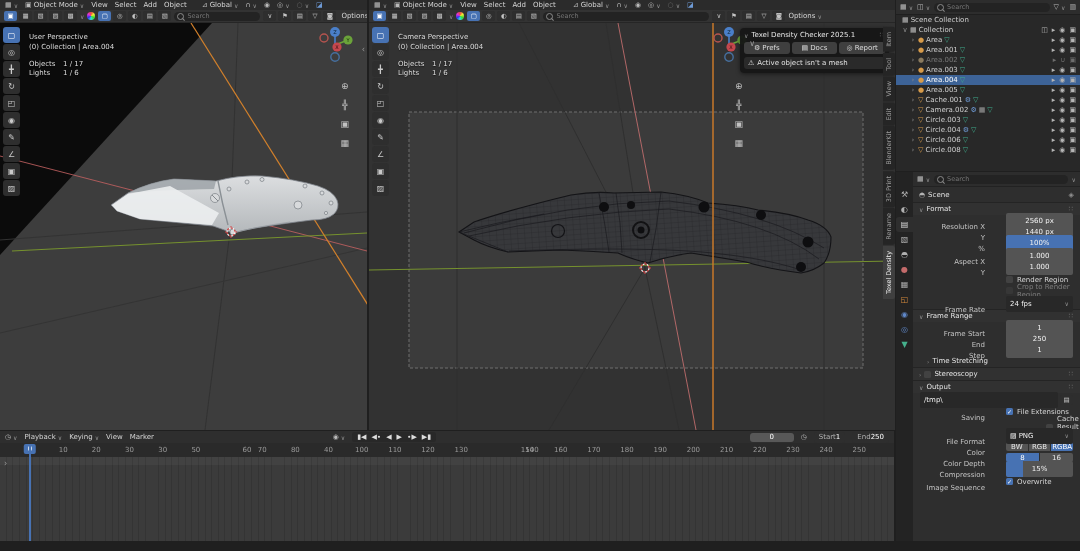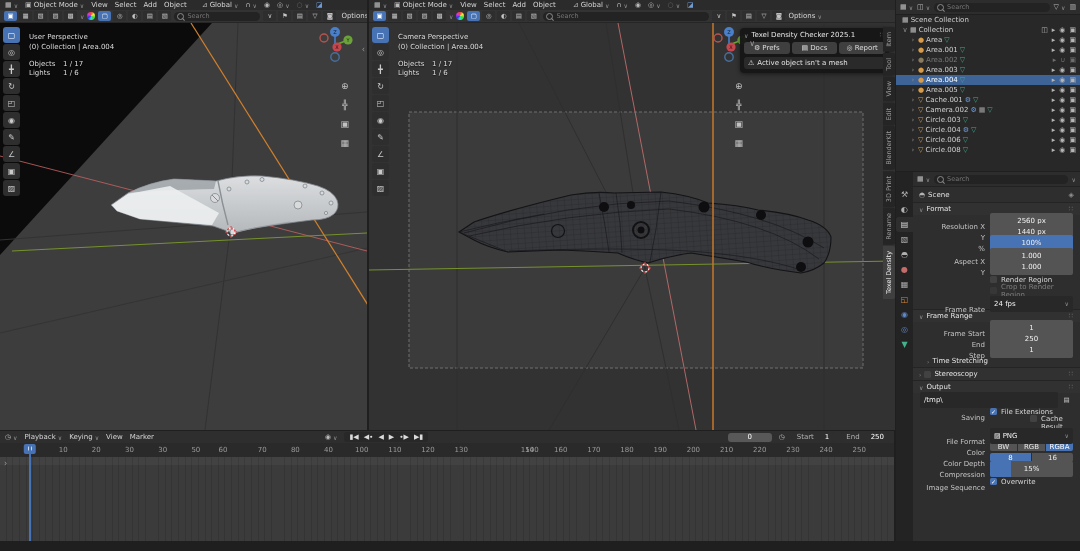--- a/index.html
+++ b/index.html
@@ -79,21 +79,21 @@
   .ptab.active{background:#2e2e2e;border-radius:3px 0 0 3px;}
   .pbody{flex:1;overflow:hidden;}
   .pheadrow{height:14px;display:flex;align-items:center;gap:4px;padding:0 4px;background:#2d2d2d;
             border-bottom:1px solid #222;}
   .crumb{height:15px;display:flex;align-items:center;gap:3px;padding:0 6px;color:#e0e0e0;}
   .phead{display:flex;align-items:center;gap:3px;height:12px;padding:0 6px;color:#e4e4e4;
          border-top:1px solid #242424;background:#313131;}
   .phead .sp{flex:1;}
   .dots{color:#787878;letter-spacing:1px;}
   .prow{display:flex;align-items:center;height:11px;padding-right:7px;}
-  .plabel{flex:0 0 72px;text-align:right;padding-right:5px;color:#c3c3c3;white-space:nowrap;margin-top:12px;}
+  .plabel{flex:0 0 72px;text-align:right;padding-right:21px;color:#c3c3c3;white-space:nowrap;margin-top:12px;}
   .pfield{flex:1;background:#545454;border-radius:2px;height:16px;display:flex;align-items:center;
           justify-content:center;color:#f2f2f2;position:relative;overflow:hidden;}
   .pfield.blue{background:#4772b3;}
   .pdrop{justify-content:space-between;background:#282828;padding:0 4px;}
   .fill{position:absolute;left:0;top:0;bottom:0;background:#4772b3;}
   .fv{position:relative;z-index:1;}
   .pseg{flex:1;display:flex;gap:1px;}
   .pseg span{flex:1;background:#545454;height:9px;display:flex;align-items:center;justify-content:center;
          color:#e8e8e8;}
   .pseg span:first-child{border-radius:2px 0 0 2px;} .pseg span:last-child{border-radius:0 2px 2px 0;}
@@ -109,21 +109,21 @@
   .ruler{position:absolute;top:12px;left:0;right:0;height:14px;background:#2a2a2a;
          border-bottom:1px solid #222;}
   .rlabel{position:absolute;top:3px;transform:translateX(-50%);color:#9a9a9a;font-size:7px;}
   .rlabel.cur{background:#4772b3;color:#fff;border-radius:2px;padding:1px 4px;top:1px;}
   .tracks{position:absolute;top:26px;left:0;right:0;bottom:0;
           background:repeating-linear-gradient(90deg,#3b3b3b 0px,#3b3b3b 5.7px,#343434 5.7px,#343434 6.63px);}
   .tband{position:absolute;top:26px;left:0;right:0;height:8px;background:rgba(255,255,255,.04);}
   .playhead{position:absolute;left:29px;top:13px;bottom:0;width:2px;background:#4772b3;}
   .transport{display:flex;align-items:center;gap:5px;background:#282828;border-radius:3px;
              padding:1px 5px;color:#dcdcdc;}
-  .pill{display:flex;align-items:center;gap:11px;background:#2e2e2e;border-radius:3px;
+  .pill{display:flex;align-items:center;gap:0;background:#2e2e2e;border-radius:3px;
         padding:1px 5px;height:9px;}
   .pill .lab{color:#b2b2b2;} .pill .val{color:#fff;}
   .framefield{width:44px;background:#585858;border-radius:3px;height:9px;display:flex;
               align-items:center;justify-content:center;color:#fff;}
   
   .status{position:absolute;left:0;top:541px;width:1080px;height:10px;background:#242424;
           border-top:1px solid #1a1a1a;display:flex;align-items:center;justify-content:flex-end;
           padding-right:22px;color:#8f8f8f;box-sizing:border-box;}
 </style>
 </head>
@@ -807,21 +807,21 @@
           <span class="plabel">Saving</span>
           <span style="flex:1;display:flex;align-items:center;">
             <span class="cb on">
               <i>✓</i>
             </span>
             <span class="cblabel">File Extensions</span>
           </span>
         </div>
       <div class="prow">
           <span class="plabel"></span>
-          <span style="flex:1;display:flex;align-items:flex-start;padding-left:40px;">
+          <span style="flex:1;display:flex;align-items:flex-end;padding-left:40px;">
             <span class="cb"></span>
             <span class="cblabel">Cache Result</span>
           </span>
         </div>
       <div class="gap2"></div>
       <div class="prow">
           <span class="plabel">File Format</span>
           <span class="pfield pdrop">
             <span class="grp">
               <span>▨</span>
@@ -906,21 +906,21 @@
           <span class="val">250</span>
         </span>
     </div>
     <div class="ruler" id="ruler">
         <span class="rlabel cur" style="left: 30px;">0</span>
         <span class="rlabel" style="left: 63.17px;">10</span>
         <span class="rlabel" style="left: 96.34px;">20</span>
         <span class="rlabel" style="left: 129.51px;">30</span>
         <span class="rlabel" style="left: 162.68px;">30</span>
         <span class="rlabel" style="left: 195.85px;">50</span>
-        <span class="rlabel" style="left: 223px;">60</span>
+        <span class="rlabel" style="left: 247px;">60</span>
         <span class="rlabel" style="left: 262.19px;">70</span>
         <span class="rlabel" style="left: 295.36px;">80</span>
         <span class="rlabel" style="left: 328.53px;">40</span>
         <span class="rlabel" style="left: 361.7px;">100</span>
         <span class="rlabel" style="left: 394.87px;">110</span>
         <span class="rlabel" style="left: 428.04px;">120</span>
         <span class="rlabel" style="left: 461.21px;">130</span>
         <span class="rlabel" style="left: 494px; margin-left: 38px;">140</span>
         <span class="rlabel" style="left: 527.55px;">150</span>
         <span class="rlabel" style="left: 560.72px;">160</span>

